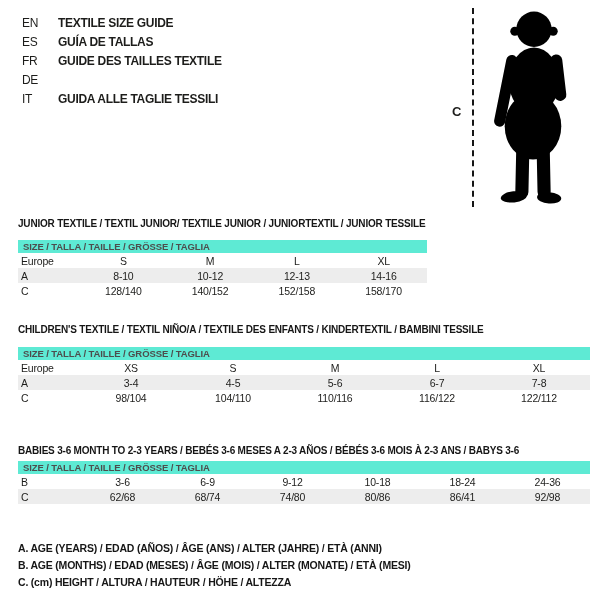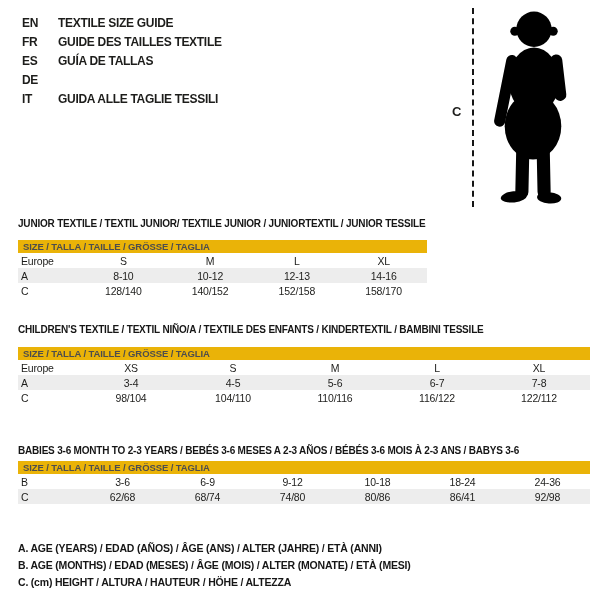--- a/index.html
+++ b/index.html
@@ -8,21 +8,21 @@
     position: relative;
     font-family: "Liberation Sans", sans-serif;
     color: #1d1d1b;
     overflow: hidden;
   }
 
   
   .lang-block { position: absolute; left: 22px; top: 13px; }
   .lang-row { display: flex; height: 19.2px; align-items: center; }
   .lang-code {
-    width: 36px; font-weight: bold; font-size: 12px;
+    width: 36px; font-weight: normal; font-size: 12px;
     letter-spacing: -0.3px; white-space: nowrap;
   }
   .lang-label {
     font-weight: bold; font-size: 12px;
     letter-spacing: -0.3px; white-space: nowrap;
   }
 
   
   .dashline {
     position: absolute; left: 472px; top: 8px; height: 199px; width: 0;
@@ -43,21 +43,21 @@
   .t1 { top: 216px; white-space: nowrap; }
   .t2 { top: 322px; white-space: nowrap; }
   .t3 { top: 423px; width: 505px; margin-top: 20px; }
 
   .stable { position: absolute; left: 18px; }
   .tbl1 { top: 240px; width: 409px; }
   .tbl2 { top: 347px; width: 572px; }
   .tbl3 { top: 461px; width: 572px; }
 
   .hbar {
-    height: 13px; background: #eab308;
+    height: 13px; background: #5eead4;
     display: flex; align-items: center; padding-left: 5px;
   }
   .hbar span {
     font-size: 9.5px; font-weight: bold; color: #4d4d4d;
     letter-spacing: -0.1px; white-space: nowrap;
   }
   .trow { display: flex; height: 15px; align-items: center; justify-content: center; }
   .trow.shaded { background: #ededed; }
   .lcell {
     width: 62px; padding-left: 3px;
@@ -77,26 +77,26 @@
 </style>
 </head>
 <body>
 
 <div class="lang-block">
   <div class="lang-row">
     <span class="lang-code">EN</span>
     <span class="lang-label">TEXTILE SIZE GUIDE</span>
   </div>
   <div class="lang-row">
+    <span class="lang-code">ES</span>
+    <span class="lang-label">GUÍA DE TALLAS</span>
+  </div>
+  <div class="lang-row">
     <span class="lang-code">FR</span>
     <span class="lang-label">GUIDE DES TAILLES TEXTILE</span>
-  </div>
-  <div class="lang-row">
-    <span class="lang-code">ES</span>
-    <span class="lang-label">GUÍA DE TALLAS</span>
   </div>
   <div class="lang-row">
     <span class="lang-code">DE</span>
   </div>
   <div class="lang-row">
     <span class="lang-code">IT</span>
     <span class="lang-label">GUIDA ALLE TAGLIE TESSILI</span>
   </div>
 </div>
 

